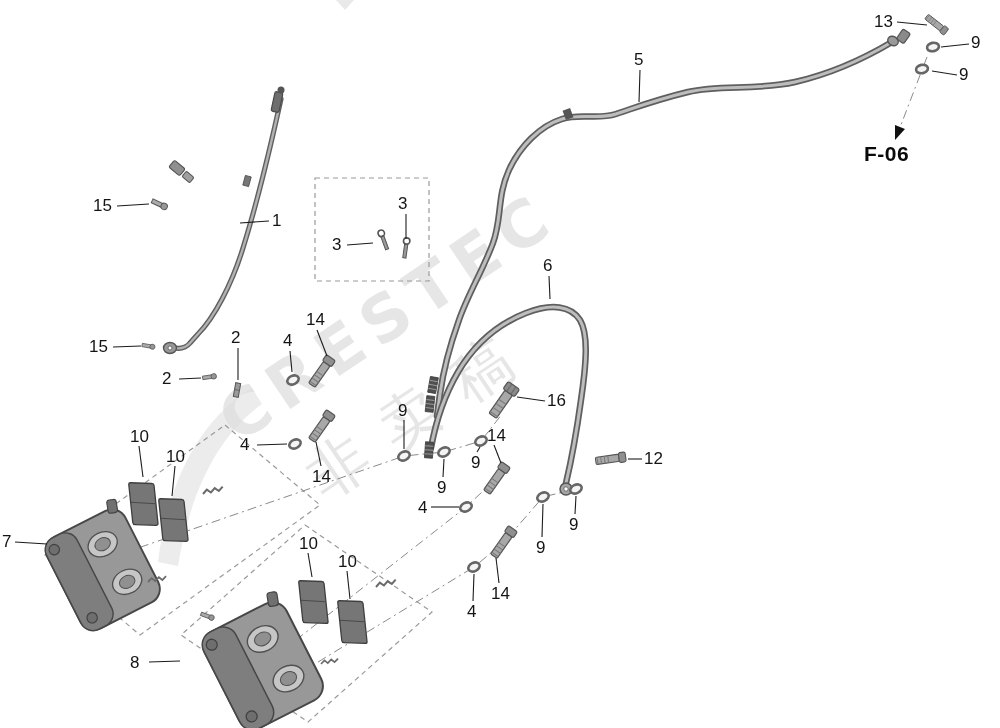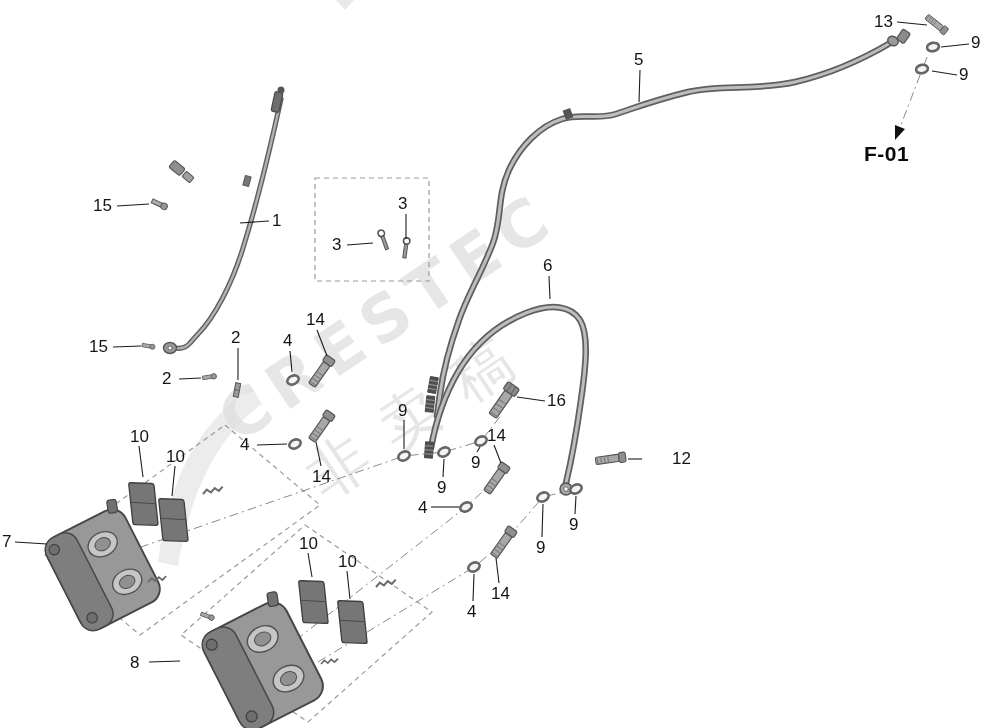--- a/index.html
+++ b/index.html
@@ -239,27 +239,27 @@
 <div class="callout" style="left:283px; top:332px">4</div>
 <div class="callout" style="left:240px; top:436px">4</div>
 <div class="callout" style="left:312px; top:468px">14</div>
 <div class="callout" style="left:543px; top:257px">6</div>
 <div class="callout" style="left:398px; top:402px">9</div>
 <div class="callout" style="left:437px; top:479px">9</div>
 <div class="callout" style="left:418px; top:499px">4</div>
 <div class="callout" style="left:547px; top:392px">16</div>
 <div class="callout" style="left:487px; top:427px">14</div>
 <div class="callout" style="left:471px; top:454px">9</div>
-<div class="callout" style="left:672px; top:450px">12</div>
+<div class="callout" style="left:644px; top:450px">12</div>
 <div class="callout" style="left:536px; top:539px">9</div>
 <div class="callout" style="left:569px; top:516px">9</div>
 <div class="callout" style="left:491px; top:585px">14</div>
 <div class="callout" style="left:467px; top:603px">4</div>
 <div class="callout" style="left:2px;   top:533px">7</div>
 <div class="callout" style="left:130px; top:428px">10</div>
 <div class="callout" style="left:166px; top:448px">10</div>
 <div class="callout" style="left:130px; top:654px">8</div>
 <div class="callout" style="left:299px; top:535px">10</div>
 <div class="callout" style="left:338px; top:553px">10</div>
 
-<div class="figref" style="left:864px; top:142px">F-01</div>
+<div class="figref" style="left:864px; top:142px">F-06</div>
 
 </div>
 
 </body></html>

